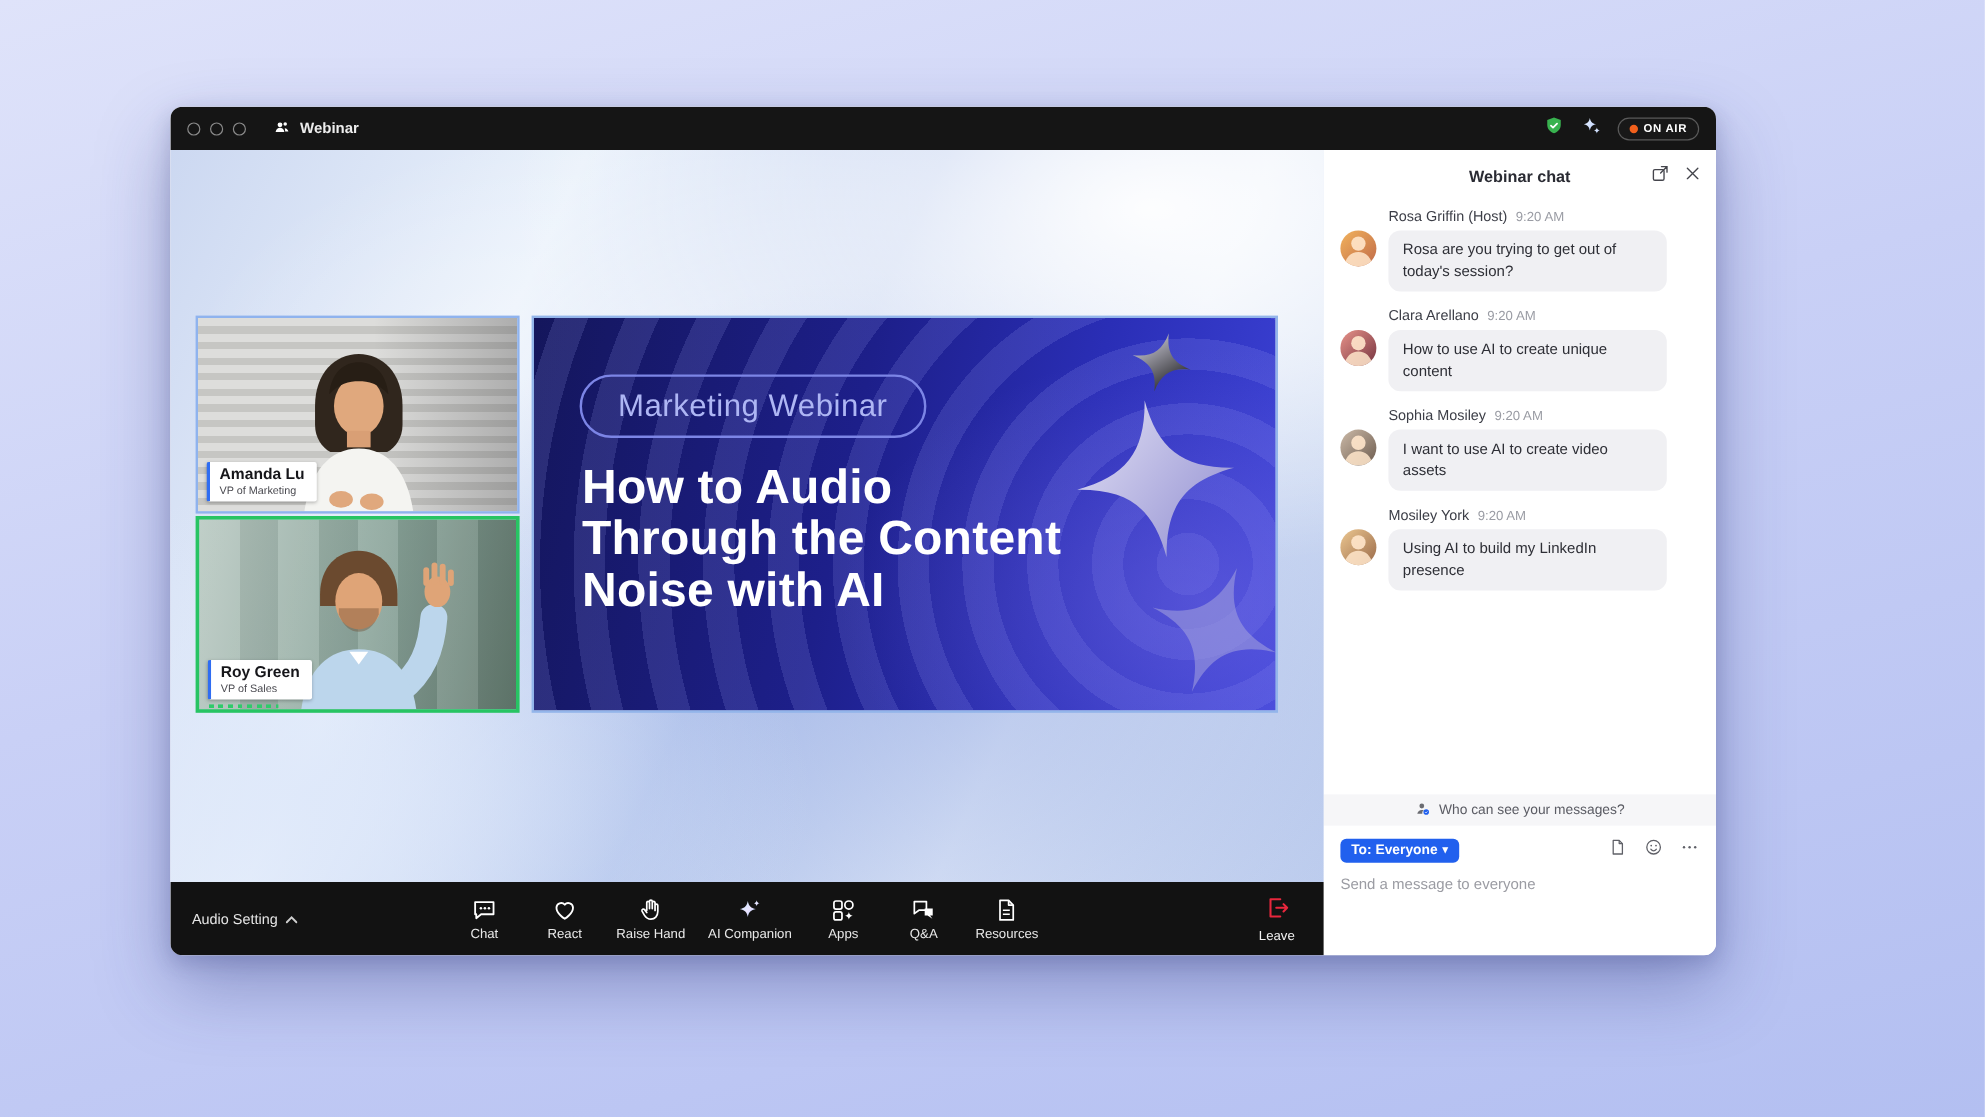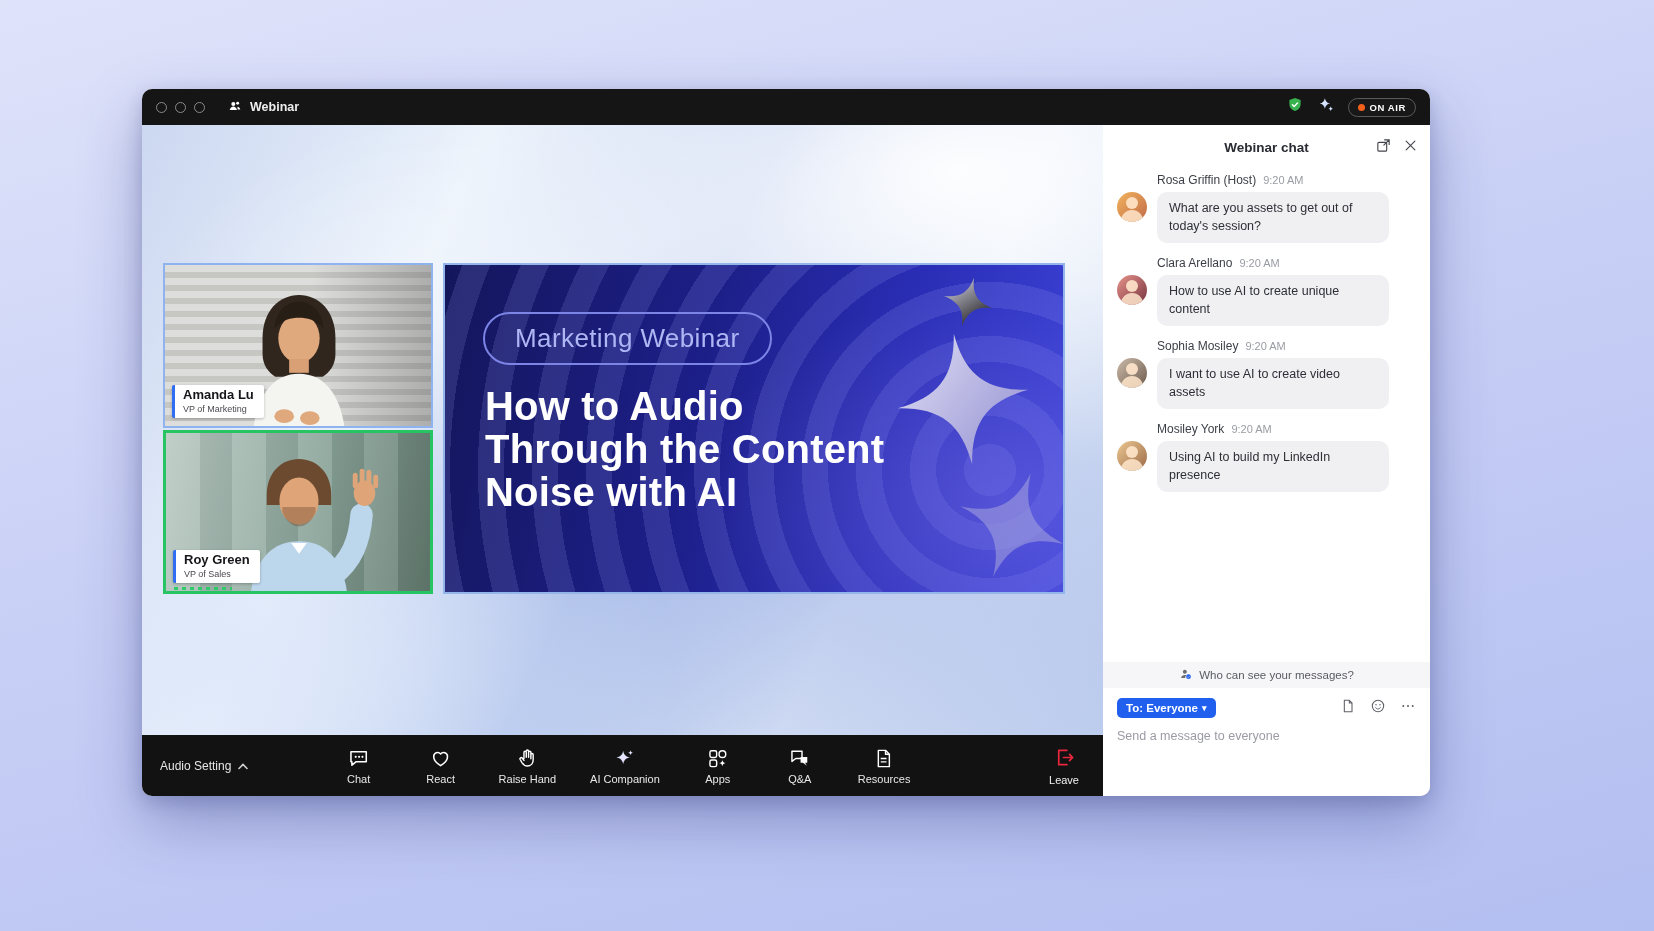--- a/index.html
+++ b/index.html
@@ -77,21 +77,21 @@
   }
   .slide-title {
     position:absolute; left:40px; top:120px; z-index:3;
     color:#fff; font-size:40px; line-height:1.08; font-weight:bold;
     white-space:pre-line; letter-spacing:0.2px;
   }
   .star { position:absolute; z-index:2; }
   
   .toolbar { height:61px; flex:none; background:#121212; position:relative; display:flex; align-items:center; }
   .audio-setting { position:absolute; left:18px; display:flex; align-items:center; gap:7px; color:#e6e6e6; font-size:12px; cursor:default; }
-  .tool-group { position:absolute; left:50%; transform:translateX(-50%); display:flex; align-items:flex-start; gap:22px; }
+  .tool-group { position:absolute; left:50%; transform:translateX(-50%); display:flex; align-items:flex-start; gap:7px; }
   .tool-btn { display:flex; flex-direction:column; align-items:center; gap:3px; min-width:60px; padding:4px 6px; color:#e8e8e8; font-size:11px; white-space:nowrap; }
   .tool-btn svg { display:block; }
   .leave-btn { position:absolute; right:24px; display:flex; flex-direction:column; align-items:center; gap:3px; color:#f2f2f2; font-size:11px; }
   
   .chat { width:327px; flex:none; background:#fff; display:flex; flex-direction:column; min-height:0; }
   .chat-header { height:44px; flex:none; position:relative; display:flex; align-items:center; justify-content:center;text-align:right; }
   .chat-title { font-size:13.5px; font-weight:bold; color:#2a2b33; }
   .chat-header-icons { position:absolute; right:12px; display:flex; gap:11px; align-items:center; }
   .messages { flex:1; min-height:0; overflow:hidden; padding:4px 14px 0; }
   .msg { margin-bottom:13px; }
@@ -345,21 +345,21 @@
 
         <div class="msg">
           <div class="msg-meta"><span class="msg-author">Rosa Griffin (Host)</span><span class="msg-time">9:20 AM</span></div>
           <div class="msg-row">
             <div class="avatar" style="background: linear-gradient(135deg, rgb(242, 179, 93), rgb(192, 106, 72));">
                 <svg viewBox="0 0 30 30">
                   <circle cx="15" cy="11" r="6" fill="rgba(255,230,203,0.9)"></circle>
                   <path d="M3 30c1.5-8 6-12 12-12s10.5 4 12 12z" fill="rgba(255,230,203,0.85)"></path>
                 </svg>
               </div>
-            <div class="bubble">What are you assets to get out of today's session?</div>
+            <div class="bubble">Rosa are you trying to get out of today's session?</div>
           </div>
         </div>
 
         <div class="msg">
           <div class="msg-meta"><span class="msg-author">Clara Arellano</span><span class="msg-time">9:20 AM</span></div>
           <div class="msg-row">
             <div class="avatar" style="background: linear-gradient(135deg, rgb(232, 147, 138), rgb(117, 51, 63));">
                 <svg viewBox="0 0 30 30">
                   <circle cx="15" cy="11" r="6" fill="rgba(255,230,203,0.9)"></circle>
                   <path d="M3 30c1.5-8 6-12 12-12s10.5 4 12 12z" fill="rgba(255,230,203,0.85)"></path>

